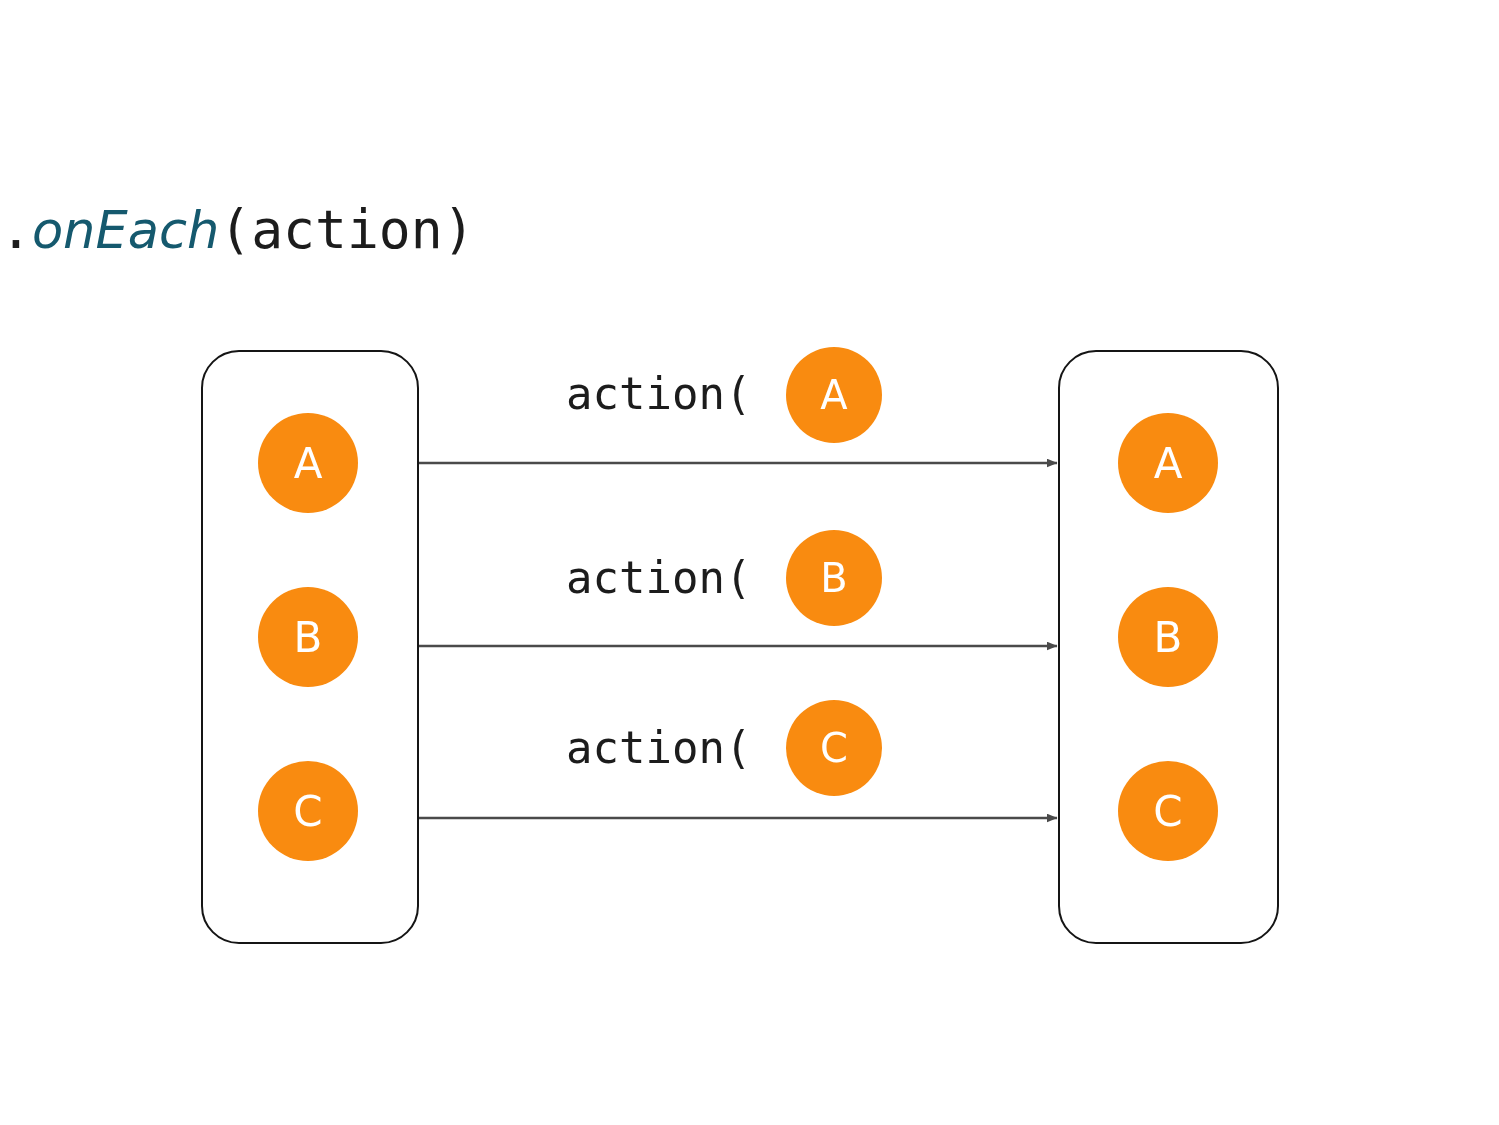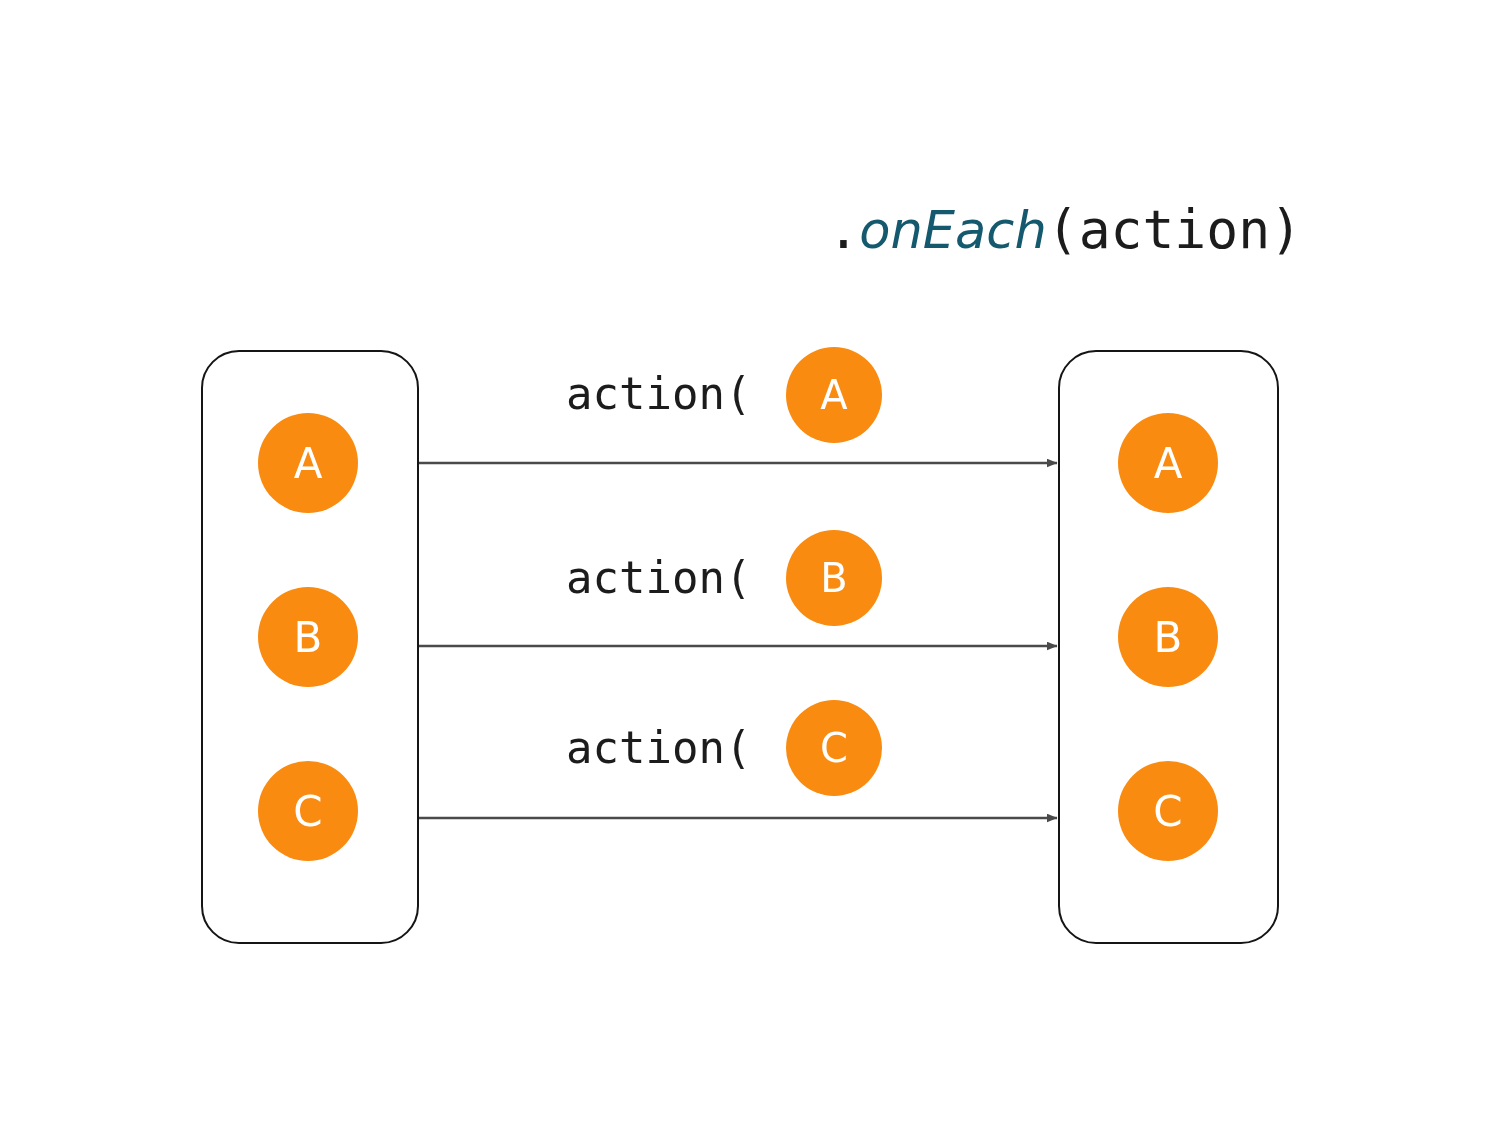--- a/index.html
+++ b/index.html
@@ -22,21 +22,21 @@
     width: 1499px;
     height: 1125px;
   }
 
   
   .title {
     position: absolute;
     left: 0;
     top: 196px;
     width: 1302px;
-    text-align: right;
+    text-align: left;
     font-family: "DejaVu Sans Mono", "Liberation Mono", monospace;
     font-size: 53px;
     line-height: 68px;
     color: #1c1c1c;
     white-space: pre;
     letter-spacing: 0px;
   }
   .title .kw {
     color: #15596e;
     font-style: italic;

